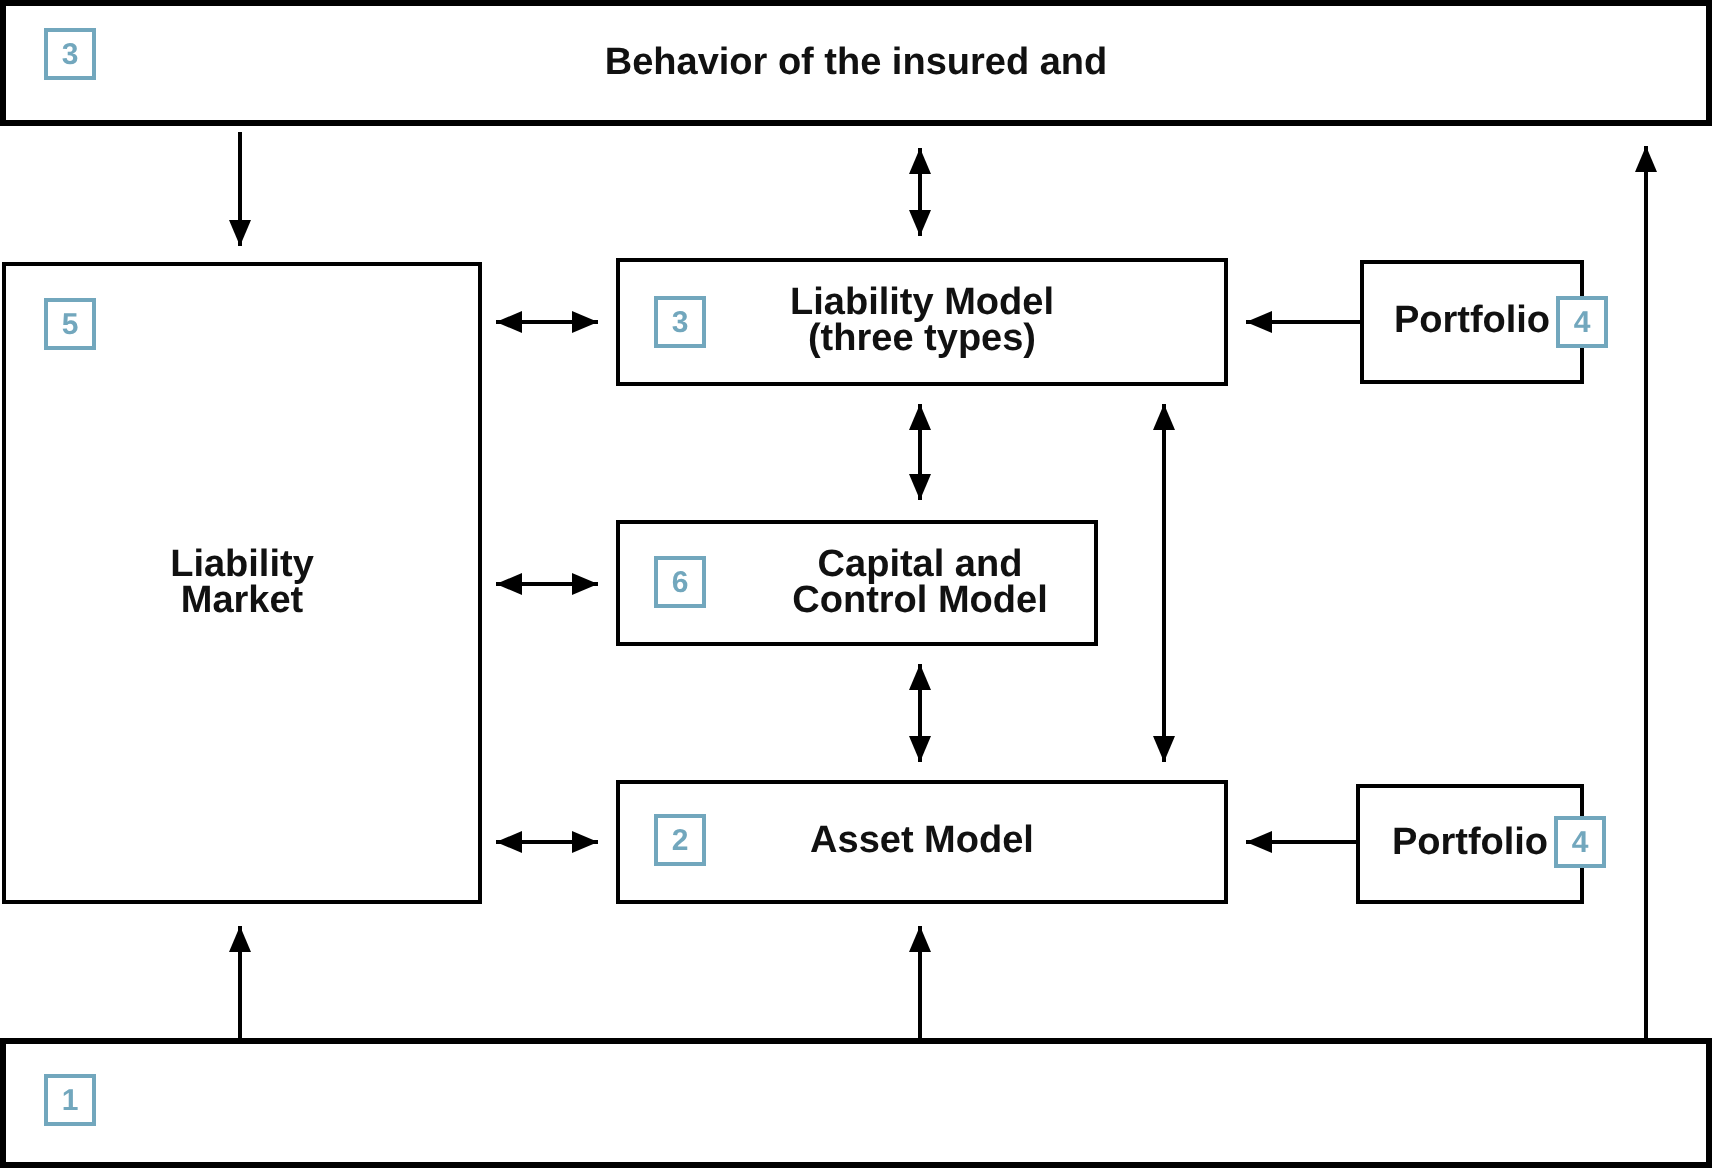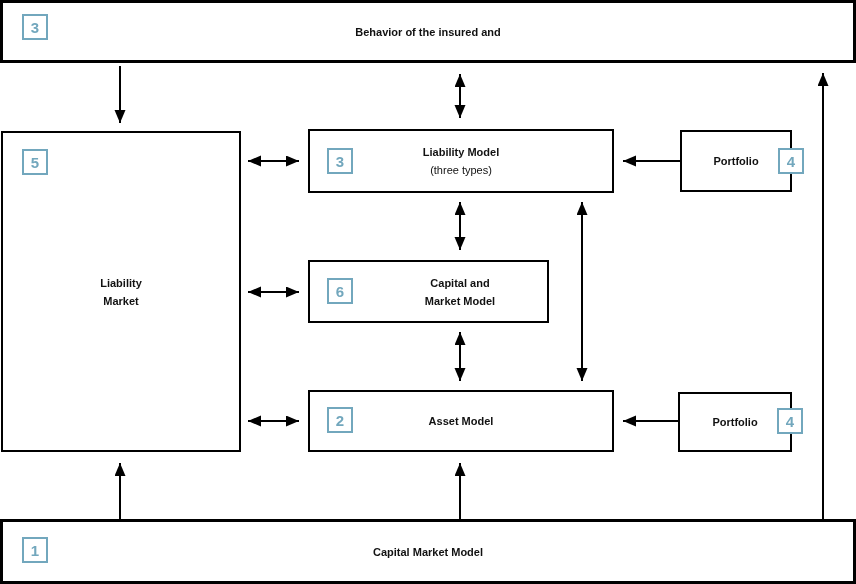--- a/index.html
+++ b/index.html
@@ -17,27 +17,27 @@
     border:2.5px solid #000;
     background:#fff;
     display:flex;
     flex-direction:column;
     justify-content:center;
     align-items:center;
     z-index:2;
   }
   .box.thick{border-width:3px;}
   .label{
-    font-size:11px;
+    font-size:19px;
     font-weight:bold;
     line-height:18px;
     text-align:right;
     white-space:nowrap;
   }
-  .label.sub{font-weight:normal;}
+  .label.sub{font-weight:bold;}
   .badge{
     position:absolute;
     width:26px;height:26px;
     box-sizing:border-box;
     border:2px solid var(--badge-color,#72a7bd);
     background:#fff;
     color:var(--badge-color,#72a7bd);
     font-size:15px;font-weight:bold;
     display:flex;align-items:center;justify-content:center;
     z-index:3;
@@ -107,36 +107,35 @@
 
   <div class="box b-liability">
     <span class="badge">3</span>
     <div class="label">Liability Model</div>
     <div class="label sub">(three types)</div>
   </div>
 
   <div class="box b-analysis">
     <span class="badge">6</span>
     <div class="label">Capital and</div>
-    <div class="label">Market Model</div>
+    <div class="label">Control Model</div>
   </div>
 
   <div class="box b-asset">
     <span class="badge">2</span>
     <div class="label">Asset Model</div>
   </div>
 
   <div class="box b-portfolio-top">
     <span class="badge">4</span>
     <div class="label">Portfolio</div>
   </div>
 
   <div class="box b-portfolio-bottom">
     <span class="badge">4</span>
     <div class="label">Portfolio</div>
   </div>
 
   <div class="box thick b-capital">
     <span class="badge">1</span>
-    <div class="label">Capital Market Model</div>
   </div>
 
 </div>
 
 </body></html>

